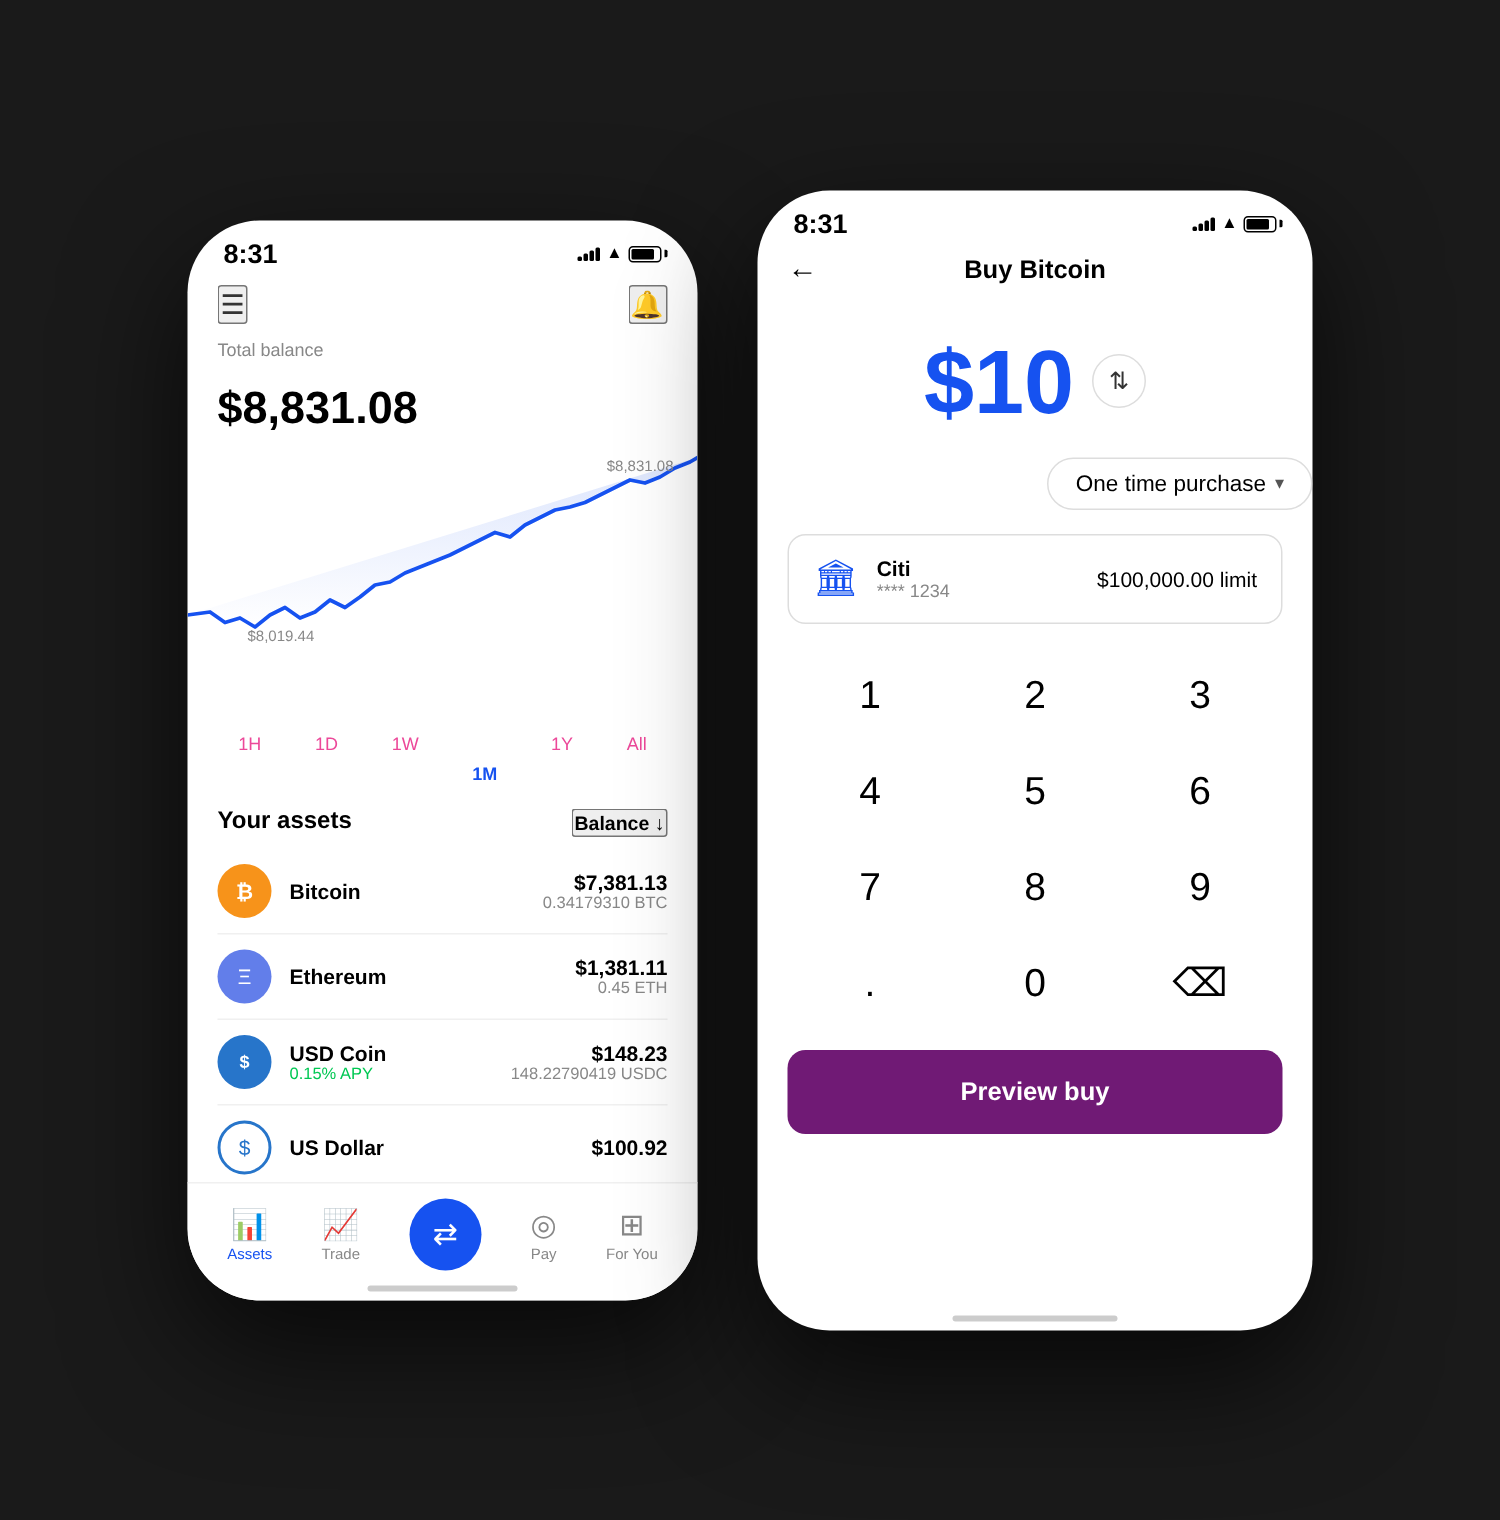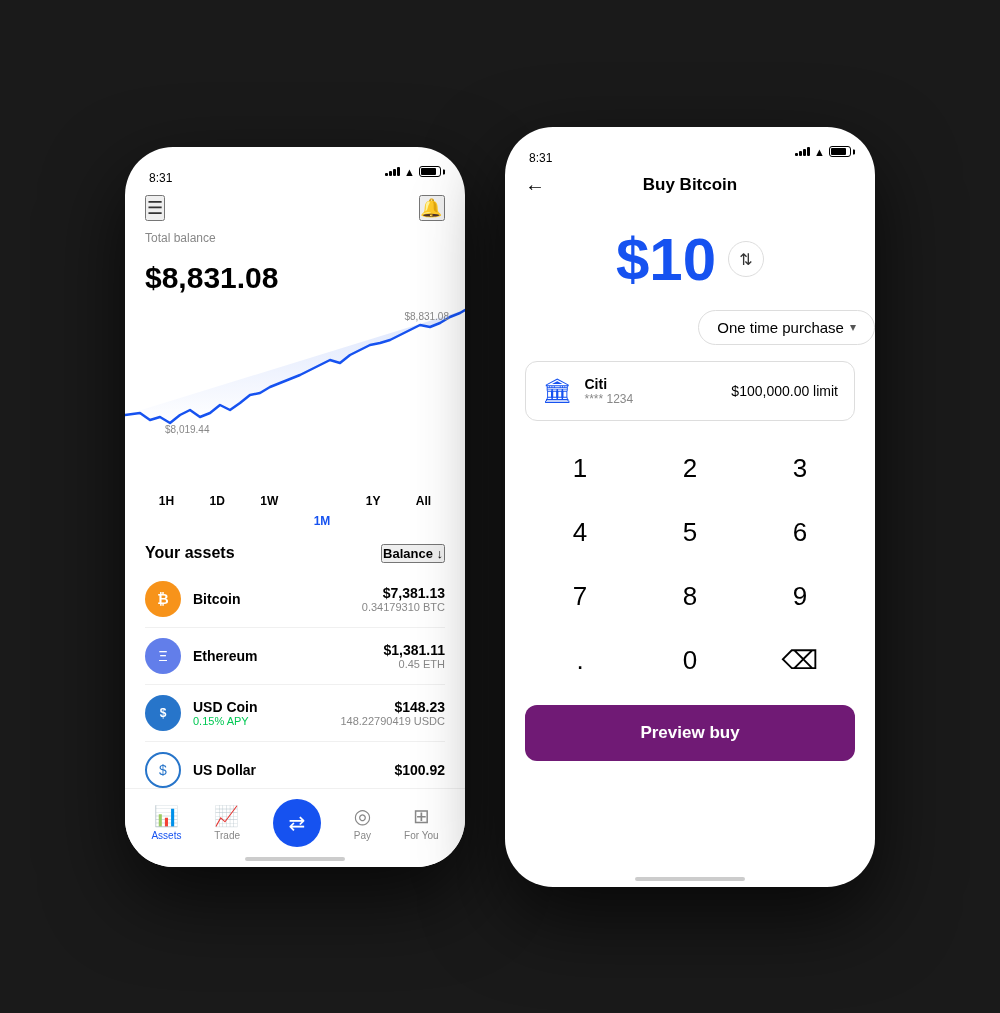--- a/index.html
+++ b/index.html
@@ -39,21 +39,21 @@
 
     
     .status-bar {
       display: flex;
       justify-content: space-between;
       align-items: center;
       padding: 12px 24px 6px;
       font-size: 13px;
       font-weight: 600;
     }
-    .status-time { font-weight: 400; font-size: 12px; margin-top: 12px; }
+    .status-time { font-weight: 700; font-size: 18px; }
     .status-icons { display: flex; align-items: center; gap: 4px; font-size: 12px; }
     .signal-bars { display: flex; align-items: flex-end; gap: 1px; }
     .signal-bar { background: #000; border-radius: 1px; width: 3px; }
     .battery-icon {
       display: inline-flex; align-items: center;
       border: 1.5px solid #000; border-radius: 3px;
       width: 22px; height: 11px; padding: 1px; position: relative;
     }
     .battery-icon::after {
       content: ''; position: absolute; right: -5px;
@@ -94,21 +94,21 @@
     }
     .chart-svg { width: 100%; height: 100%; }
 
     
     .time-filters {
       display: flex;
       justify-content: space-around;
       padding: 4px 16px 10px;
     }
     .time-btn {
-      font-size: 12px; color: #000000; font-weight: 700;
+      font-size: 12px; color: #ec4899; font-weight: 400;
       padding: 2px 4px; cursor: pointer; border: none; background: none;
     }
     .time-btn.active { color: #1652f0; font-weight: 700; margin-top: 39px; }
 
     
     .assets-header {
       display: flex; justify-content: space-between; align-items: center;
       padding: 4px 20px 8px;
       gap: 16px;
     }

